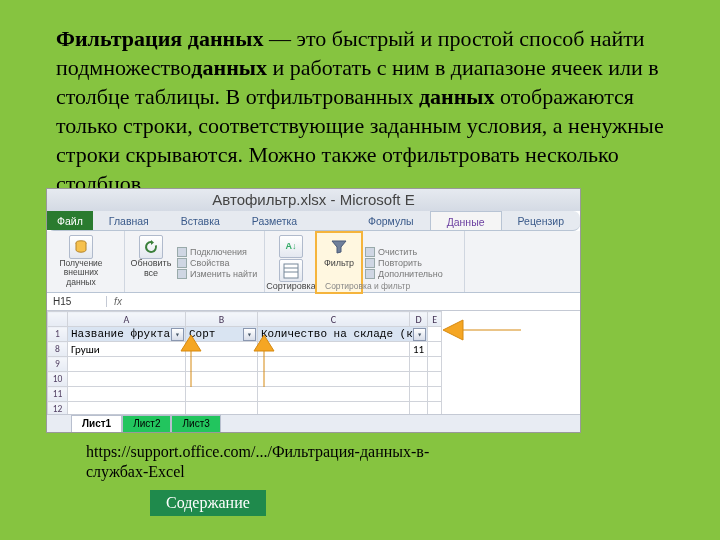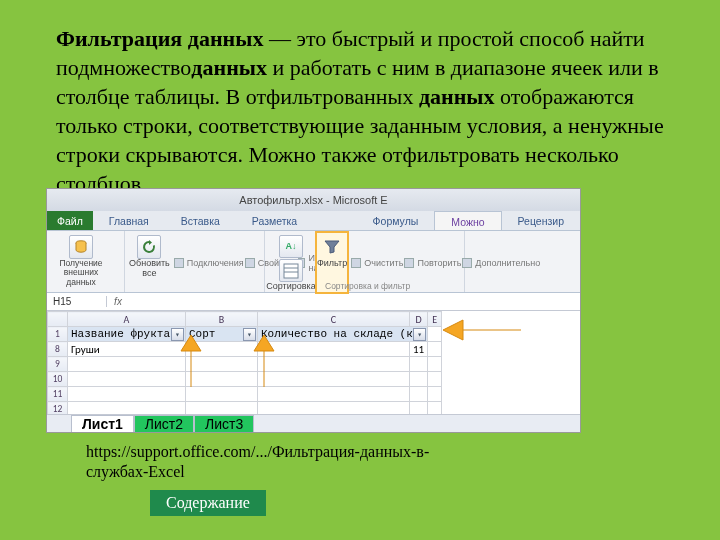--- a/index.html
+++ b/index.html
@@ -32,38 +32,39 @@
     height: 245px;
     background: #fff;
     border: 1px solid #999;
     overflow: hidden;
   }
 
   
   .titlebar {
     height: 22px;
     background: linear-gradient(#e6eaf0,#d4dae4);
-    font-size: 11px;
+    font-size: 15px;
     font-family: "Segoe UI", sans-serif;
     color: #444;
     text-align: center;
     line-height: 22px;
     position: relative;
   }
 
   
   .tabs {
     height: 20px;
     background: #e6eaf0;
     display: flex;
     font-family: "Segoe UI", sans-serif;
     font-size: 10.5px;
     color: #3a5a8a;
     align-items: stretch;
     border-bottom: 1px solid #b8c4d4;
+    border-radius: 7px;
   }
   .file-tab {
     background: #2a7b2f;
     color: #fff;
     padding: 0 10px;
     line-height: 20px;
   }
   .tab {
     padding: 0 16px;
     line-height: 20px;
@@ -98,21 +99,21 @@
     flex-direction: column;
     align-items: center;
     justify-content: flex-start;
     padding-top: 2px;
     text-align: center;
     line-height: 1.1;
     cursor: pointer;
   }
   .smallbtns {
     display: flex;
-    flex-direction: row;
+    flex-direction: column;
     gap: 1px;
     justify-content: center;
   }
   .smallbtn {
     display: flex;
     align-items: center;
     gap: 3px;
     font-size: 9px;
     color: #777;
     cursor: pointer;
@@ -194,21 +195,21 @@
   
   .sheettabs {
     position: absolute;
     bottom: 0; left:0; right:0;
     height: 18px;
     background: #e8ecf3;
     border-top:1px solid #c4c9d4;
     display:flex;
     align-items:center;
     font-family:"Segoe UI",sans-serif;
-    font-size:14px;
+    font-size:10px;
     padding-left:24px;
     gap:0;
   }
   .sheettab {
     padding: 0 10px;
     border:1px solid #b8bfce;
     border-bottom:none;
     background:#22c55e;
     line-height:16px;
     cursor:pointer;
@@ -253,21 +254,21 @@
 <div class="excel-wrap">
 
   <div class="titlebar">Автофильтр.xlsx - Microsoft E</div>
 
   <div class="tabs">
     <div class="file-tab">Файл</div>
     <div class="tab">Главная</div>
     <div class="tab">Вставка</div>
     <div class="tab">Разметка страницы</div>
     <div class="tab">Формулы</div>
-    <div class="tab active">Можно</div>
+    <div class="tab active">Данные</div>
     <div class="tab">Рецензир</div>
   </div>
 
   <div class="ribbon">
     <div class="group" style="width:70px;margin-left:8px;">
       <div class="bigbtn">
         <div class="icon-box">
           <svg viewBox="0 0 16 16">
               <ellipse cx="8" cy="4" rx="5" ry="2.2" fill="#f6c14e" stroke="#b58428"></ellipse>
               <path d="M3 4v7c0 1.2 2.3 2.2 5 2.2s5-1 5-2.2V4" fill="#f6c14e" stroke="#b58428"></path>

